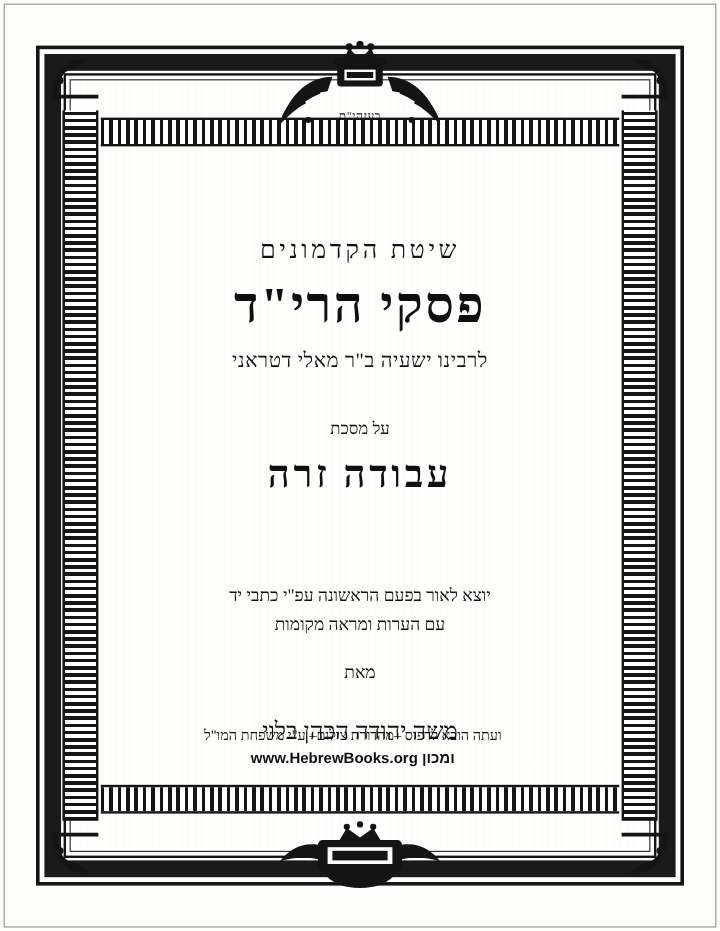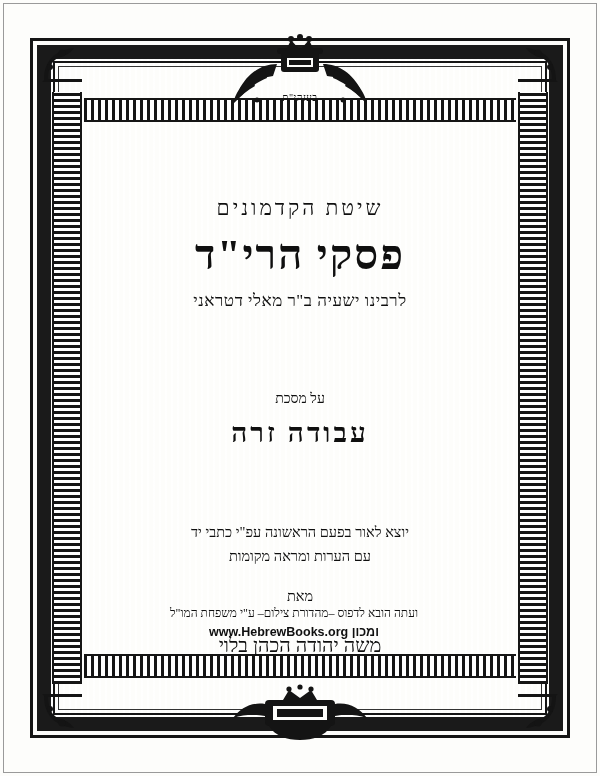--- a/index.html
+++ b/index.html
@@ -176,26 +176,26 @@
     font-size: 42px;
     font-weight: bold;
     letter-spacing: 2px;
   }
   .author-line {
     margin-top: 12px;
     font-size: 17px;
     letter-spacing: 0.5px;
   }
   .on-tractate {
-    margin-top: 80px;
+    margin-top: 40px;
     font-size: 14px;
   }
   .tractate {
     margin-top: 10px;
-    font-size: 28px;
+    font-size: 32px;
     font-weight: bold;
     letter-spacing: 3px;
   }
   .pub-block {
     margin-top: 72px;
     font-size: 14.5px;
     line-height: 1.65;
   }
   .pub-block .line2 { }
   .pub-block .by { margin-top: 16px; }

